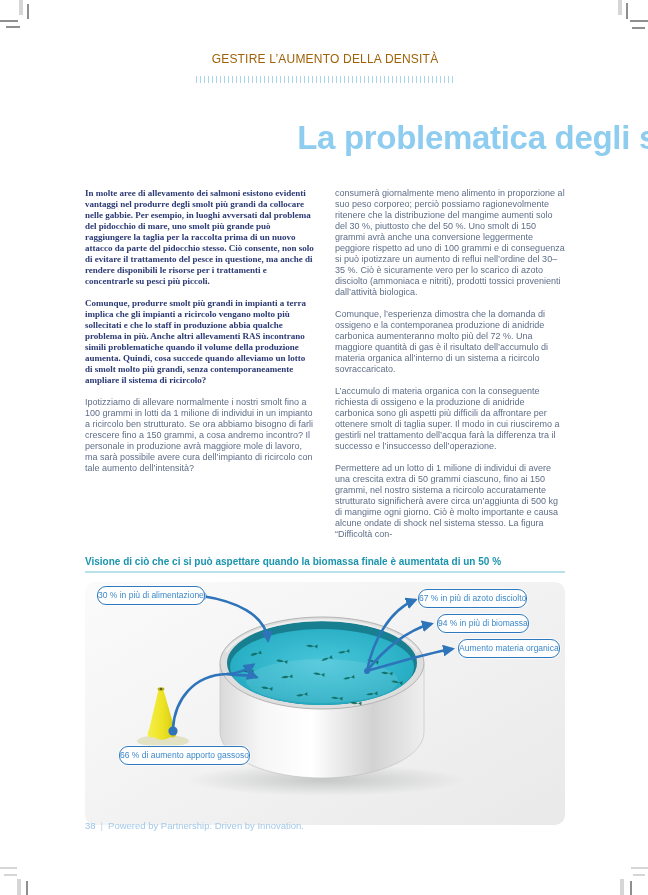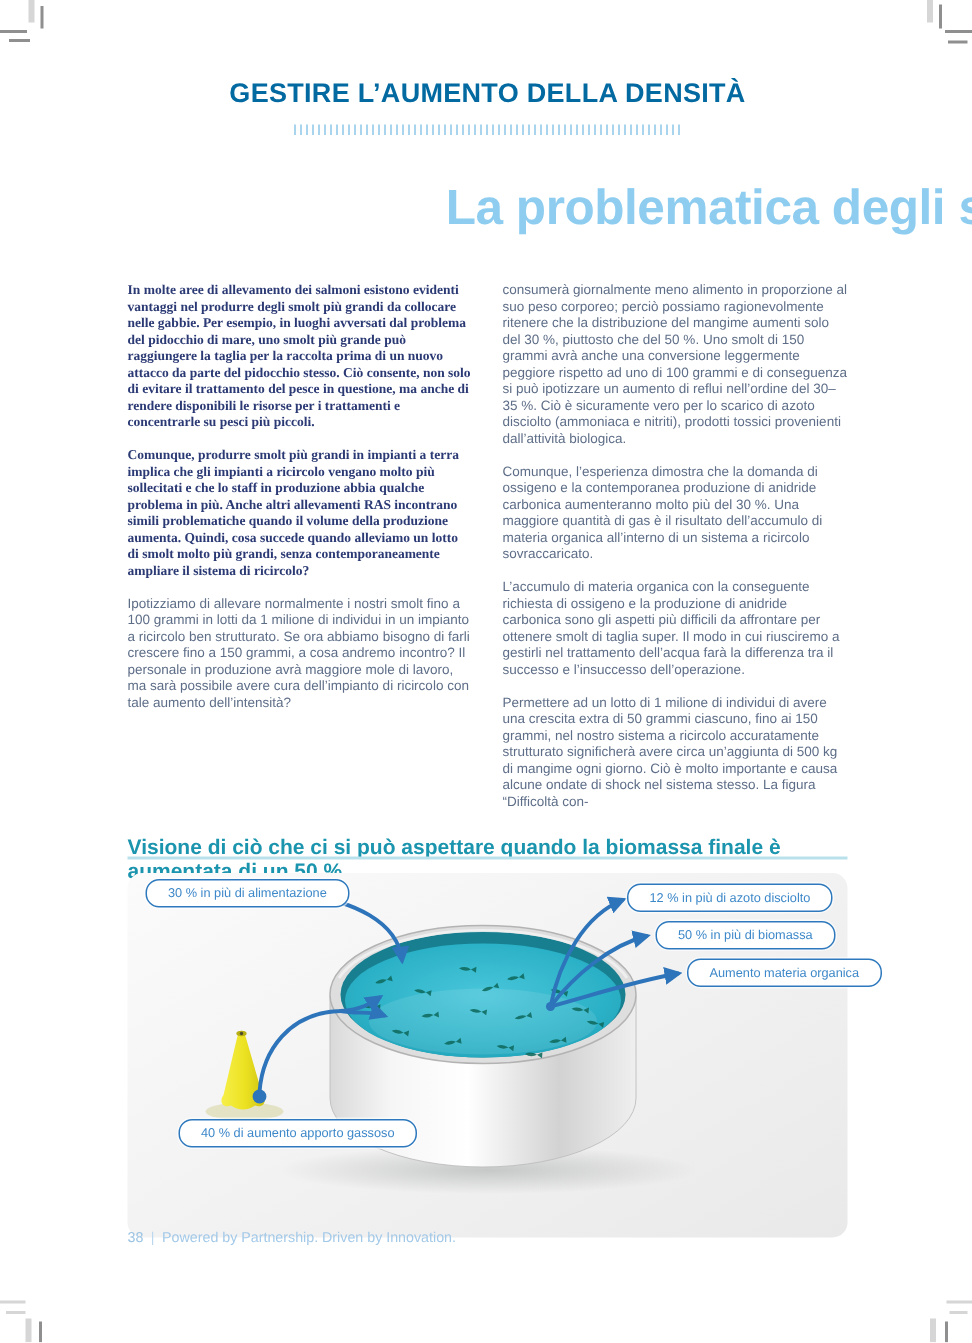--- a/index.html
+++ b/index.html
@@ -5,44 +5,44 @@
   html,body{margin:0;padding:0;}
   body{width:648px;height:895px;background:#ffffff;font-family:"Liberation Sans",sans-serif;}
   .page{position:relative;width:648px;height:895px;background:#fff;overflow:hidden;}
 
   
   .cm{position:absolute;background:#8f8f8f;}
   .cm.light{background:#d6d6d6;}
 
   
   .kicker-wrap{position:absolute;left:85px;top:52px;width:480px;text-align:center;}
-  .kicker{font-size:18px;font-weight:bold;color:#0369a1;letter-spacing:.2px;}
+  .kicker{font-size:12px;font-weight:normal;color:#a16207;letter-spacing:.2px;}
   .ticks{margin:10px auto 0;width:259px;height:7px;
     background:repeating-linear-gradient(90deg,#a9d4ee 0 1.5px,transparent 1.5px 4px);}
 
   
   .big-title{position:absolute;right:-9px;top:119px;font-size:33px;font-weight:bold;
     color:#8ecdf0;white-space:nowrap;letter-spacing:-0.3px;}
 
   
   .columns{position:absolute;left:85px;top:188px;width:480px;display:flex;gap:20px;}
   .col{flex:1;font-size:9px;line-height:11px;color:#5e6e88;}
   .col p{margin:0 0 11px 0;}
   .col p.bold{font-weight:bold;color:#2b3a74;font-family:Liberation Serif, serif;}
   .subhead{font-weight:bold;color:#2b3a74;margin:0;}
 
   
   .fig-caption{position:absolute;left:85px;top:556px;width:480px;
-    font-size:14px;font-weight:bold;color:#1b94ae;}
+    font-size:10px;font-weight:bold;color:#1b94ae;}
   .fig-rule{position:absolute;left:85px;top:571px;width:480px;height:2px;background:#b9e1ec;}
   .figure{position:absolute;left:85px;top:582px;width:480px;height:243px;border-radius:10px;
     background:linear-gradient(150deg,#fbfbfb 0%,#f3f3f3 45%,#e9e9e9 100%);}
   .figure svg{position:absolute;left:0;top:0;}
   .fig-label{position:absolute;background:#fff;border:1.3px solid #2e79bd;border-radius:9px;
-    color:#3d88c9;font-size:8.5px;line-height:1;padding:4px 14px;white-space:nowrap;
+    color:#3d88c9;font-size:8.5px;line-height:1;padding:4px 0;white-space:nowrap;
     box-shadow:0 0 0 1px rgba(255,255,255,.6);}
 
   
   .footer{position:absolute;left:85px;top:820px;font-size:9.5px;color:#a3c9e8;}
   .footer .pn{color:#9cc3e3;}
   .footer .sep{margin:0 5px;color:#bcd8ee;}
 </style>
 </head>
 <body>
 
@@ -76,21 +76,21 @@
   <div class="big-title">La problematica degli s</div>
 
   <div class="columns">
     <div class="col">
       <p class="bold">In molte aree di allevamento dei salmoni esistono evidenti vantaggi nel produrre degli smolt più grandi da collocare nelle gabbie. Per esempio, in luoghi avversati dal problema del pidocchio di mare, uno smolt più grande può raggiungere la taglia per la raccolta prima di un nuovo attacco da parte del pidocchio stesso. Ciò consente, non solo di evitare il trattamento del pesce in questione, ma anche di rendere disponibili le risorse per i trattamenti e concentrarle su pesci più piccoli.</p>
       <p class="bold">Comunque, produrre smolt più grandi in impianti a terra implica che gli impianti a ricircolo vengano molto più sollecitati e che lo staff in produzione abbia qualche problema in più. Anche altri allevamenti RAS incontrano simili problematiche quando il volume della produzione aumenta. Quindi, cosa succede quando alleviamo un lotto di smolt molto più grandi, senza contemporaneamente ampliare il sistema di ricircolo?</p>
       <p>Ipotizziamo di allevare normalmente i nostri smolt fino a 100 grammi in lotti da 1 milione di individui in un impianto a ricircolo ben strutturato. Se ora abbiamo bisogno di farli crescere fino a 150 grammi, a cosa andremo incontro? Il personale in produzione avrà maggiore mole di lavoro, ma sarà possibile avere cura dell’impianto di ricircolo con tale aumento dell’intensità?</p>
     </div>
     <div class="col">
       <p>consumerà giornalmente meno alimento in proporzione al suo peso corporeo; perciò possiamo ragionevolmente ritenere che la distribuzione del mangime aumenti solo del 30 %, piuttosto che del 50 %. Uno smolt di 150 grammi avrà anche una conversione leggermente peggiore rispetto ad uno di 100 grammi e di conseguenza si può ipotizzare un aumento di reflui nell’ordine del 30–35 %. Ciò è sicuramente vero per lo scarico di azoto disciolto (ammoniaca e nitriti), prodotti tossici provenienti dall’attività biologica.</p>
-      <p>Comunque, l’esperienza dimostra che la domanda di ossigeno e la contemporanea produzione di anidride carbonica aumenteranno molto più del 30 %. Una maggiore quantità di gas è il risultato dell’accumulo di materia organica all’interno di un sistema a ricircolo sovraccaricato.</p>
+      <p>Comunque, l’esperienza dimostra che la domanda di ossigeno e la contemporanea produzione di anidride carbonica aumenteranno molto più del 72 %. Una maggiore quantità di gas è il risultato dell’accumulo di materia organica all’interno di un sistema a ricircolo sovraccaricato.</p>
       <p>L’accumulo di materia organica con la conseguente richiesta di ossigeno e la produzione di anidride carbonica sono gli aspetti più difficili da affrontare per ottenere smolt di taglia super. Il modo in cui riusciremo a gestirli nel trattamento dell’acqua farà la differenza tra il successo e l’insuccesso dell’operazione.</p>
       <p>Permettere ad un lotto di 1 milione di individui di avere una crescita extra di 50 grammi ciascuno, fino ai 150 grammi, nel nostro sistema a ricircolo accuratamente strutturato significherà avere circa un’aggiunta di 500 kg di mangime ogni giorno. Ciò è molto importante e causa alcune ondate di shock nel sistema stesso. La figura “Difficoltà con-</p>
     </div>
   </div>
 
   <div class="fig-caption">Visione di ciò che ci si può aspettare quando la biomassa finale è aumentata di un 50 %</div>
   <div class="fig-rule"></div>
 
   <div class="figure">
     <svg width="480" height="243" viewBox="0 0 480 243">
@@ -200,23 +200,23 @@
         <path d="M282,89 C288,58 305,28 330,18" marker-end="url(#arr)"></path>
         <path d="M282,89 C298,68 322,48 346,42" marker-end="url(#arr)"></path>
         <path d="M282,89 C308,82 338,72 367,67" marker-end="url(#arr)"></path>
       </g>
       <circle cx="282" cy="89" r="3" fill="#2e74ba"></circle>
       <circle cx="117" cy="14" r="4.6" fill="#2e74ba"></circle>
       <circle cx="88" cy="149" r="4.6" fill="#2e74ba"></circle>
     </svg>
 
     <div class="fig-label" style="left:12px;top:4px;">30 % in più di alimentazione</div>
-    <div class="fig-label" style="left:333px;top:7px;">12 % in più di azoto disciolto</div>
-    <div class="fig-label" style="left:352px;top:32px;">50 % in più di biomassa</div>
+    <div class="fig-label" style="left:333px;top:7px;">67 % in più di azoto disciolto</div>
+    <div class="fig-label" style="left:352px;top:32px;">94 % in più di biomassa</div>
     <div class="fig-label" style="left:373px;top:57px;">Aumento materia organica</div>
-    <div class="fig-label" style="left:34px;top:164px;">40 % di aumento apporto gassoso</div>
+    <div class="fig-label" style="left:34px;top:164px;">66 % di aumento apporto gassoso</div>
   </div>
 
   <div class="footer">
     <span class="pn">38</span><span class="sep">|</span><span>Powered by Partnership. Driven by Innovation.</span>
   </div>
 
 </div>
 
 </body></html>

